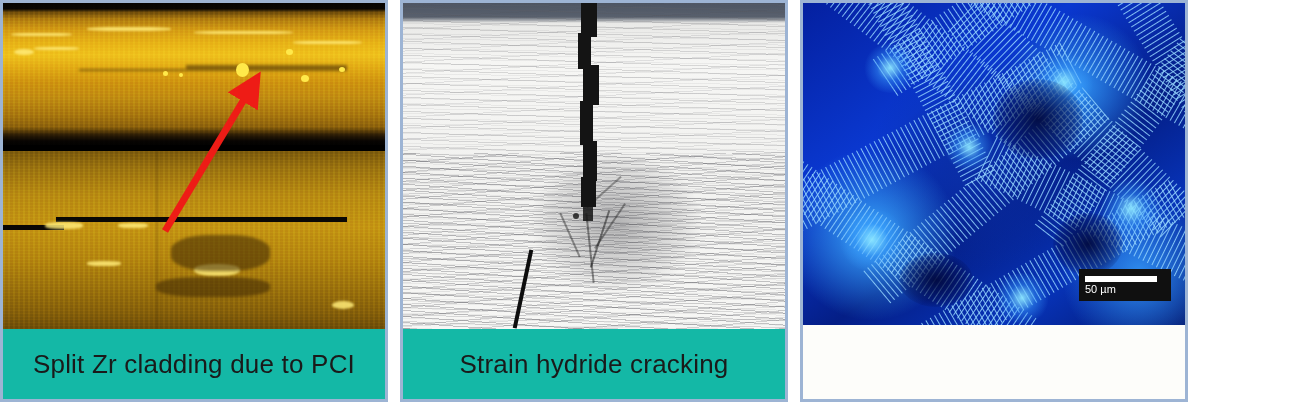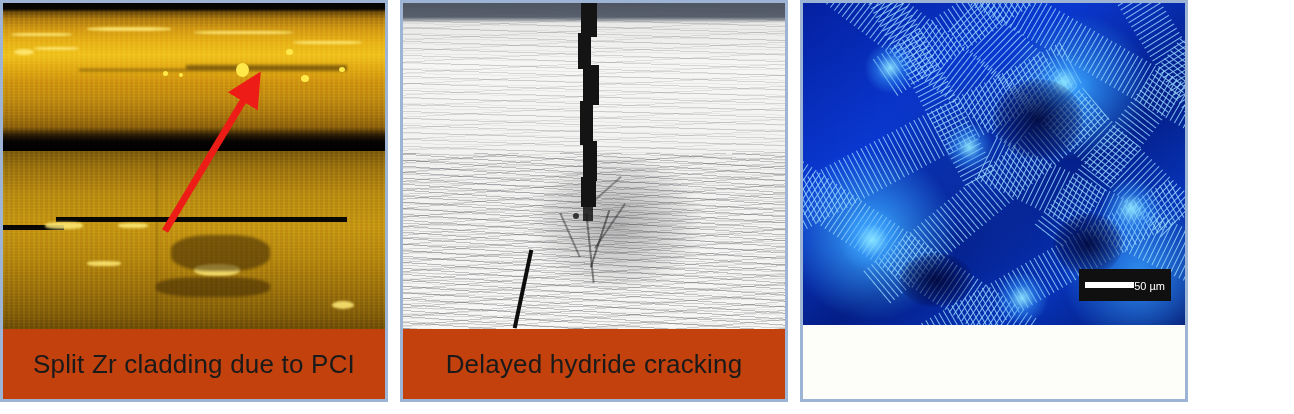--- a/index.html
+++ b/index.html
@@ -28,21 +28,21 @@
   .panel-media{
     position:relative;
     width:100%;
     overflow:hidden;
     background:#000;
   }
   .panel-caption{
     display:flex;
     align-items:center;
     justify-content:center;
-    background:#c2410c;
+    background:#14b8a6;
     color:#1a1a1a;
     font-size:26px;
     letter-spacing:.2px;
     white-space:nowrap;
   }
 
   
   #panel-1{ width:388px; height:402px; margin-left:0px; }
   #panel-1 .panel-media{ height:326px; }
   #panel-1 .panel-caption{ height:70px; font-size:26px; }
@@ -164,22 +164,22 @@
     background:radial-gradient(circle, rgba(140,230,255,.95) 0%, rgba(60,160,255,.45) 35%, rgba(20,60,180,0) 70%);
   }
   .dark-patch{
     position:absolute;border-radius:50%;
     background:radial-gradient(ellipse, rgba(1,8,60,.92) 0%, rgba(2,12,80,.45) 55%, rgba(3,20,110,0) 78%);
   }
   .scalebar{
     position:absolute;
     background:#101010;
     display:flex;
-    flex-direction:row;
-    align-items:center;
+    flex-direction:column;
+    align-items:flex-start;
     justify-content:center;
     padding:3px 6px 2px 6px;
     box-sizing:border-box;
   }
   .scalebar-line{
     width:72px;height:6px;background:#ffffff;margin-bottom:1px;
   }
   .scalebar-label{
     color:#ffffff;font-size:11px;line-height:12px;
     font-family:"Liberation Sans", sans-serif;white-space:nowrap;
@@ -259,21 +259,21 @@
 
       <div class="dhc-crack" style="left:196px;top:206px;width:2px;height:60px;transform:rotate(18deg);opacity:.5;"></div>
       <div class="dhc-crack" style="left:186px;top:210px;width:2px;height:70px;transform:rotate(-6deg);opacity:.45;"></div>
       <div class="dhc-crack" style="left:206px;top:196px;width:2px;height:54px;transform:rotate(34deg);opacity:.4;"></div>
       <div class="dhc-crack" style="left:166px;top:208px;width:2px;height:48px;transform:rotate(-24deg);opacity:.4;"></div>
       <div class="dhc-crack" style="left:200px;top:166px;width:2px;height:46px;transform:rotate(48deg);opacity:.35;"></div>
 
       <div class="dhc-pointer" style="left:118px;top:246px;width:4px;height:80px;transform:rotate(12deg);"></div>
     </div>
 
-    <div class="panel-caption">Delayed hydride cracking</div>
+    <div class="panel-caption">Strain hydride cracking</div>
   </div>
 
   <div class="panel" id="panel-3">
     <div class="panel-media">
       <div class="blue-bg"></div>
 
       <div class="band" style="left:-40px;top:10px;  width:300px;height:52px; transform:rotate(38deg);"></div>
       <div class="band" style="left:60px;top:-20px;  width:260px;height:44px; transform:rotate(-34deg);"></div>
       <div class="band" style="left:150px;top:30px;  width:280px;height:40px; transform:rotate(30deg);"></div>
       <div class="band" style="left:-30px;top:110px; width:320px;height:46px; transform:rotate(-28deg);"></div>

